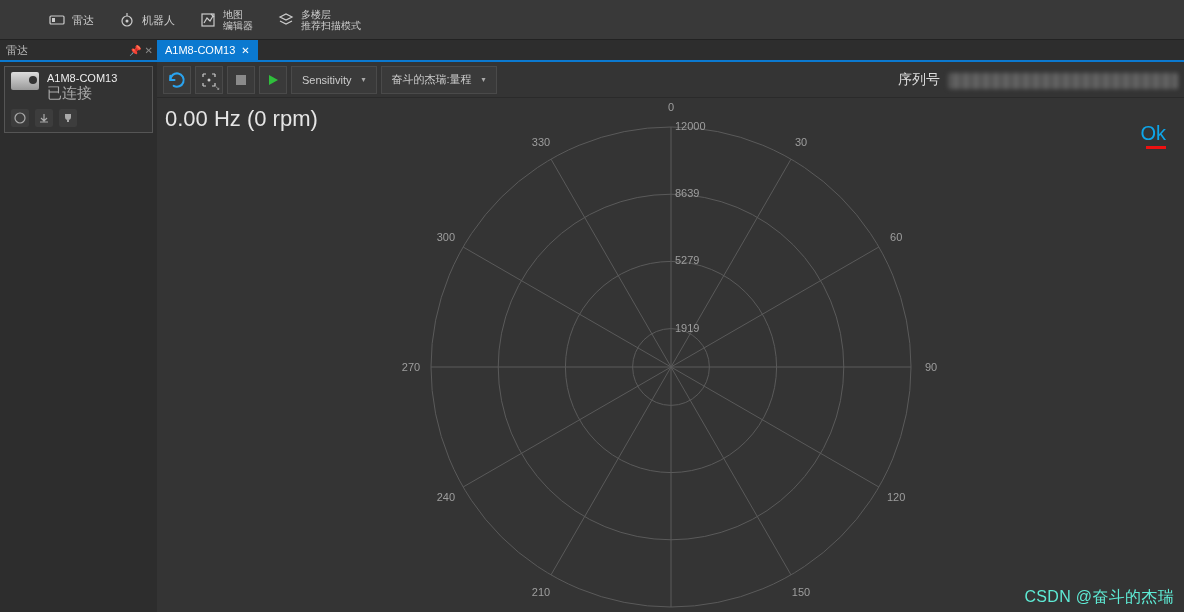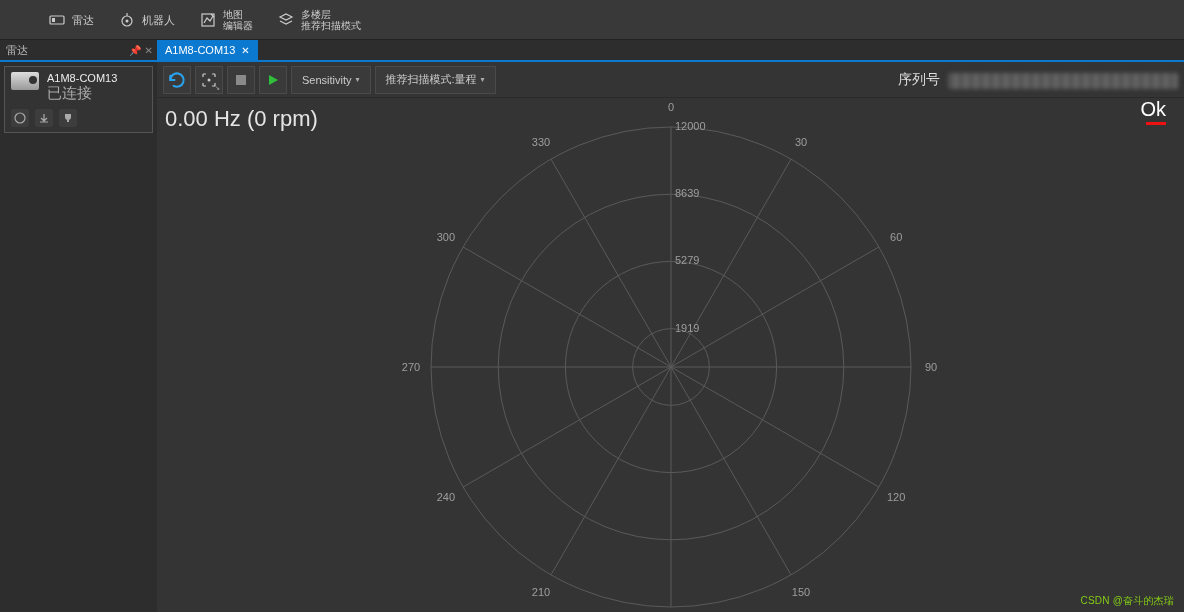--- a/index.html
+++ b/index.html
@@ -34,31 +34,31 @@
 .device-actions { display: flex; gap: 6px; margin-top: 6px; }
 .device-act { width: 18px; height: 18px; background: #3d3d3d; display:flex;align-items:center;justify-content:center; border-radius:2px; cursor:pointer;}
 .device-act svg { fill:#aaa; }
 
 .content { flex: 1; position: relative; background: #343434; }
 
 .toolbar { display: flex; align-items: center; height: 36px; padding: 0 6px; gap: 4px; background: #343434; border-bottom: 1px solid #2a2a2a; }
 .tbtn { width: 28px; height: 28px; background: #3a3a3a; border: 1px solid #4a4a4a; display:flex; align-items:center; justify-content:center; cursor:pointer; position:relative;}
 .tbtn svg { display:block; }
 .tbtn .mini { position:absolute; right:2px; bottom:1px; font-size:7px; color:#aaa;}
-.tbtn-text { height: 28px; display:flex; align-items:center; padding:0 10px; background:#3a3a3a; border:1px solid #4a4a4a; font-size:11px; cursor:pointer; gap:2px;}
+.tbtn-text { height: 28px; display:flex; align-items:center; padding:0 10px; background:#3a3a3a; border:1px solid #4a4a4a; font-size:11px; cursor:pointer; gap:8px;}
 .tbtn-text .caret { font-size:8px; color:#aaa; margin-left:2px; }
 .toolbar-right { margin-left: auto; display:flex; align-items:flex-end; gap:8px; color:#ddd; font-size:14px; }
 .redact { width: 230px; height: 16px; background: repeating-linear-gradient(90deg,#555 0,#555 6px,#666 6px,#666 10px); filter: blur(2px); border-radius:2px;}
 
 .hz-label { position:absolute; left:8px; top:44px; font-size:22px; color:#e5e5e5; font-weight:300;}
-.ok-label { position:absolute; right:18px; top:36px; font-size:20px; color:#ffffff;margin-left:36px; }
+.ok-label { position:absolute; right:18px; top:60px; font-size:20px; color:#0ea5e9;margin-left:36px; }
 .ok-label::after { content:""; display:block; width:20px; height:3px; background:#e11; margin-top:1px; margin-left:auto;}
 
 
-.wm { position:absolute; right:10px; bottom:4px; color:#84cc16; font-size:10px; letter-spacing:0.02em;}
+.wm { position:absolute; right:10px; bottom:4px; color:#5eead4; font-size:16px; letter-spacing:0.02em;}
 
 
 .polar-wrap { position:absolute; top:40px; left:0; right:0; bottom:0; display:flex; align-items:center; justify-content:center;}
 .polar-wrap svg text { fill:#9e9e9e; font-size:11px; font-family:inherit;}
 .polar-wrap svg circle, .polar-wrap svg line { stroke:#5a5a5a; }
 </style>
 </head>
 <body>
 
 <div class="menubar">
@@ -178,21 +178,21 @@
       <div class="tbtn">
         <svg width="14" height="14" viewBox="0 0 14 14">
             <path d="M3 2 L12 7 L3 12 Z" fill="#2fbf3c"></path>
           </svg>
       </div>
       <div class="tbtn-text">
         <span>Sensitivity</span>
         <span class="caret">▾</span>
       </div>
       <div class="tbtn-text">
-        <span>推荐扫描模式:量程</span>
+        <span>奋斗的杰瑞:量程</span>
         <span class="caret">▾</span>
       </div>
       <div class="toolbar-right">
         <span>序列号</span>
         <div class="redact"></div>
       </div>
     </div>
 
     <div class="hz-label">0.00 Hz (0 rpm)</div>
     <div class="ok-label">Ok</div>

